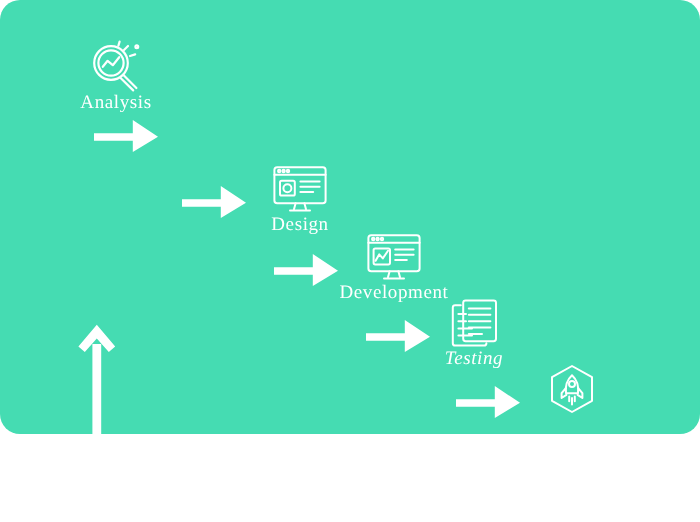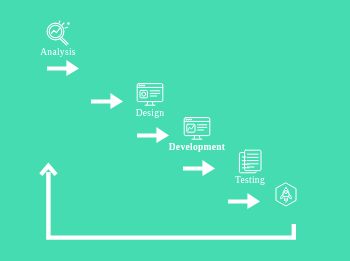--- a/index.html
+++ b/index.html
@@ -3,24 +3,25 @@
 <meta charset="utf-8">
 <style>
   html, body {
     margin: 0;
     padding: 0;
     background: #ffffff;
   }
   #canvas {
     position: relative;
     width: 350px;
-    height: 261px;
+    height: 217px;
     background: #45DCB2;
     overflow: hidden;
     font-family: "Liberation Serif", "DejaVu Serif", serif;
+    border-radius: 10px;
   }
   .step {
     position: absolute;
     display: flex;
     flex-direction: column;
     align-items: center;
     width: 90px;
     margin-left: -45px;
   }
   .step .icon {
@@ -87,21 +88,21 @@
           <line x1="14.2" y1="14.0" x2="20.6" y2="14.0"></line>
           <line x1="11.8" y1="19.6" x2="11.0" y2="22.6"></line>
           <line x1="16.2" y1="19.6" x2="17.0" y2="22.6"></line>
           <line x1="9.0" y1="23.2" x2="19.0" y2="23.2"></line>
         </g>
       </svg>
     </span>
     <span class="label">Design</span>
   </div>
 
-  <div class="step" id="step-3" style="left: 197px; top: 116px; font-weight: bold;">
+  <div class="step" id="step-3" style="left: 197px; top: 116px;">
     <span class="icon">
       <svg width="28" height="25" viewBox="0 0 28 25">
         <g fill="none" stroke="#ffffff" stroke-width="1" stroke-linecap="round" stroke-linejoin="round">
           <rect x="1.2" y="1.6" width="25.6" height="18" rx="1.4"></rect>
           <line x1="1.2" y1="5.4" x2="26.8" y2="5.4"></line>
           <circle cx="3.6" cy="3.5" r="0.6"></circle>
           <circle cx="5.8" cy="3.5" r="0.6"></circle>
           <circle cx="8.0" cy="3.5" r="0.6"></circle>
           <rect x="3.8" y="8.2" width="8.2" height="8.0" rx="0.8"></rect>
           <path d="M4.8 14.4 L6.6 11.2 L8.4 13.2 L11.0 9.4"></path>
@@ -110,21 +111,21 @@
           <line x1="14.6" y1="14.0" x2="20.4" y2="14.0"></line>
           <line x1="11.8" y1="19.6" x2="11.0" y2="22.6"></line>
           <line x1="16.2" y1="19.6" x2="17.0" y2="22.6"></line>
           <line x1="9.0" y1="23.2" x2="19.0" y2="23.2"></line>
         </g>
       </svg>
     </span>
     <span class="label">Development</span>
   </div>
 
-  <div class="step" id="step-4" style="left: 250px; top: 149px;">
+  <div class="step" id="step-4" style="left: 237px; top: 149px; font-style: italic;">
     <span class="icon">
       <svg width="26" height="25" viewBox="0 0 26 25">
         <g fill="none" stroke="#ffffff" stroke-width="1" stroke-linecap="round" stroke-linejoin="round">
           <rect x="7.6" y="1.2" width="16.4" height="20.4" rx="1.2"></rect>
           <line x1="10.4" y1="5.2" x2="21.2" y2="5.2"></line>
           <line x1="10.4" y1="8.4" x2="21.2" y2="8.4"></line>
           <line x1="10.4" y1="11.6" x2="21.2" y2="11.6"></line>
           <line x1="10.4" y1="14.8" x2="21.2" y2="14.8"></line>
           <line x1="10.4" y1="18.0" x2="17.0" y2="18.0"></line>
           <path d="M6.4 3.6 L3.6 3.6 A1.2 1.2 0 0 0 2.4 4.8 L2.4 22.6 A1.2 1.2 0 0 0 3.6 23.8 L18.0 23.8 A1.2 1.2 0 0 0 19.2 22.6 L19.2 22.6"></path>

